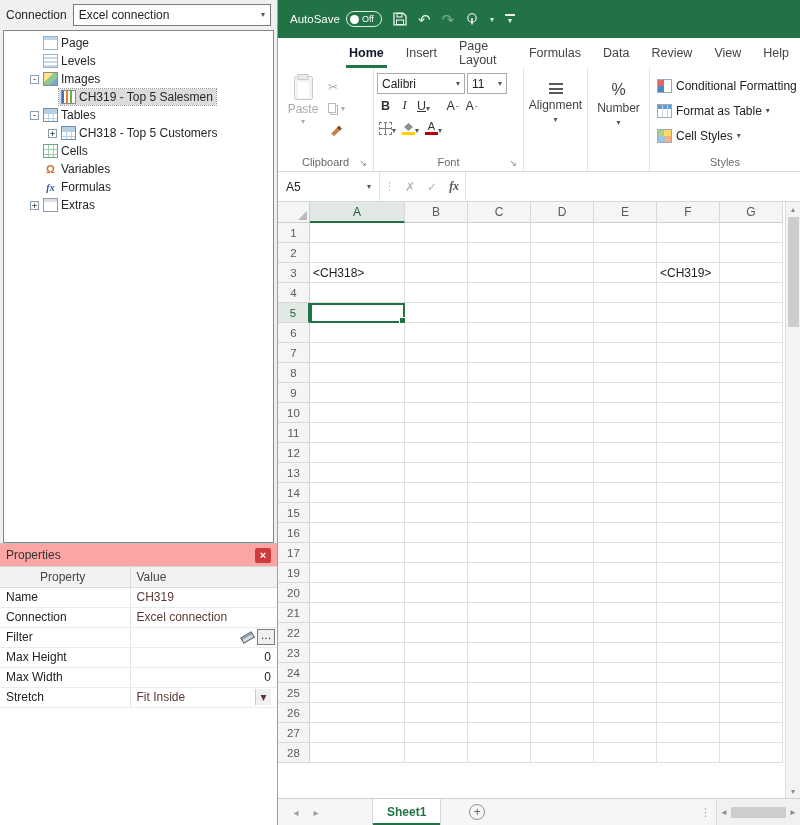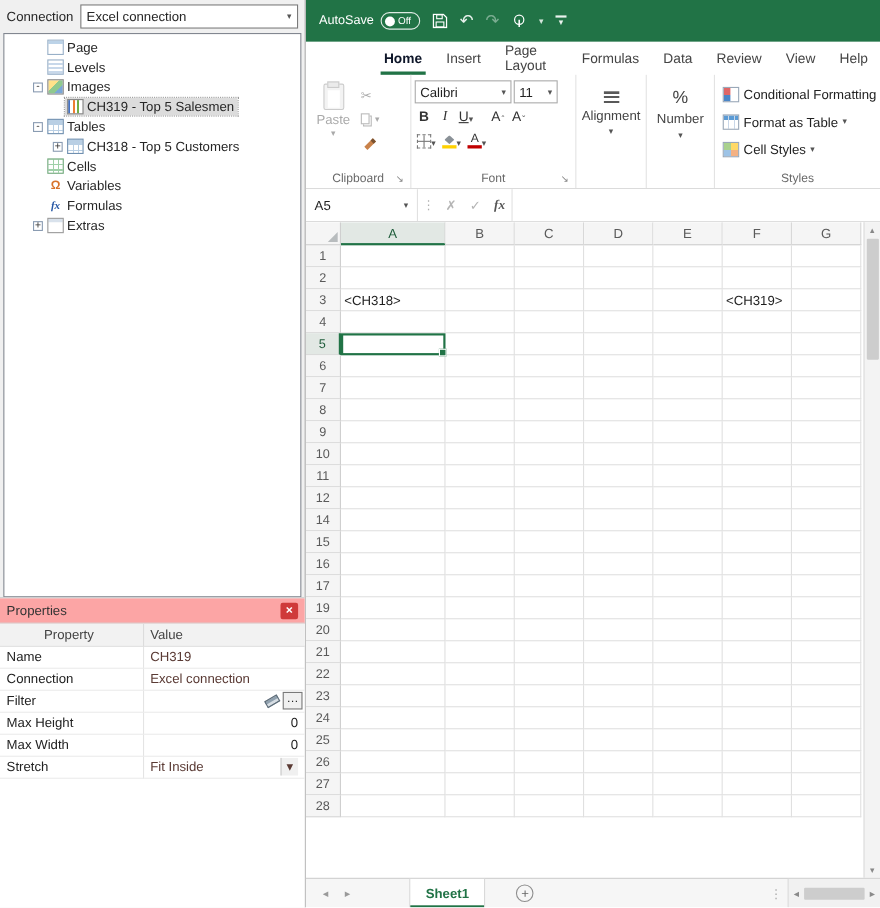--- a/index.html
+++ b/index.html
@@ -608,20 +608,30 @@
               <div class="rhead">12</div>
               <div class="gcell first"></div>
               <div class="gcell"></div>
               <div class="gcell"></div>
               <div class="gcell"></div>
               <div class="gcell"></div>
               <div class="gcell"></div>
               <div class="gcell"></div>
             </div>
             <div class="grow">
+              <div class="rhead">13</div>
+              <div class="gcell first"></div>
+              <div class="gcell"></div>
+              <div class="gcell"></div>
+              <div class="gcell"></div>
+              <div class="gcell"></div>
+              <div class="gcell"></div>
+              <div class="gcell"></div>
+            </div>
+            <div class="grow">
               <div class="rhead">14</div>
               <div class="gcell first"></div>
               <div class="gcell"></div>
               <div class="gcell"></div>
               <div class="gcell"></div>
               <div class="gcell"></div>
               <div class="gcell"></div>
               <div class="gcell"></div>
             </div>
             <div class="grow">

